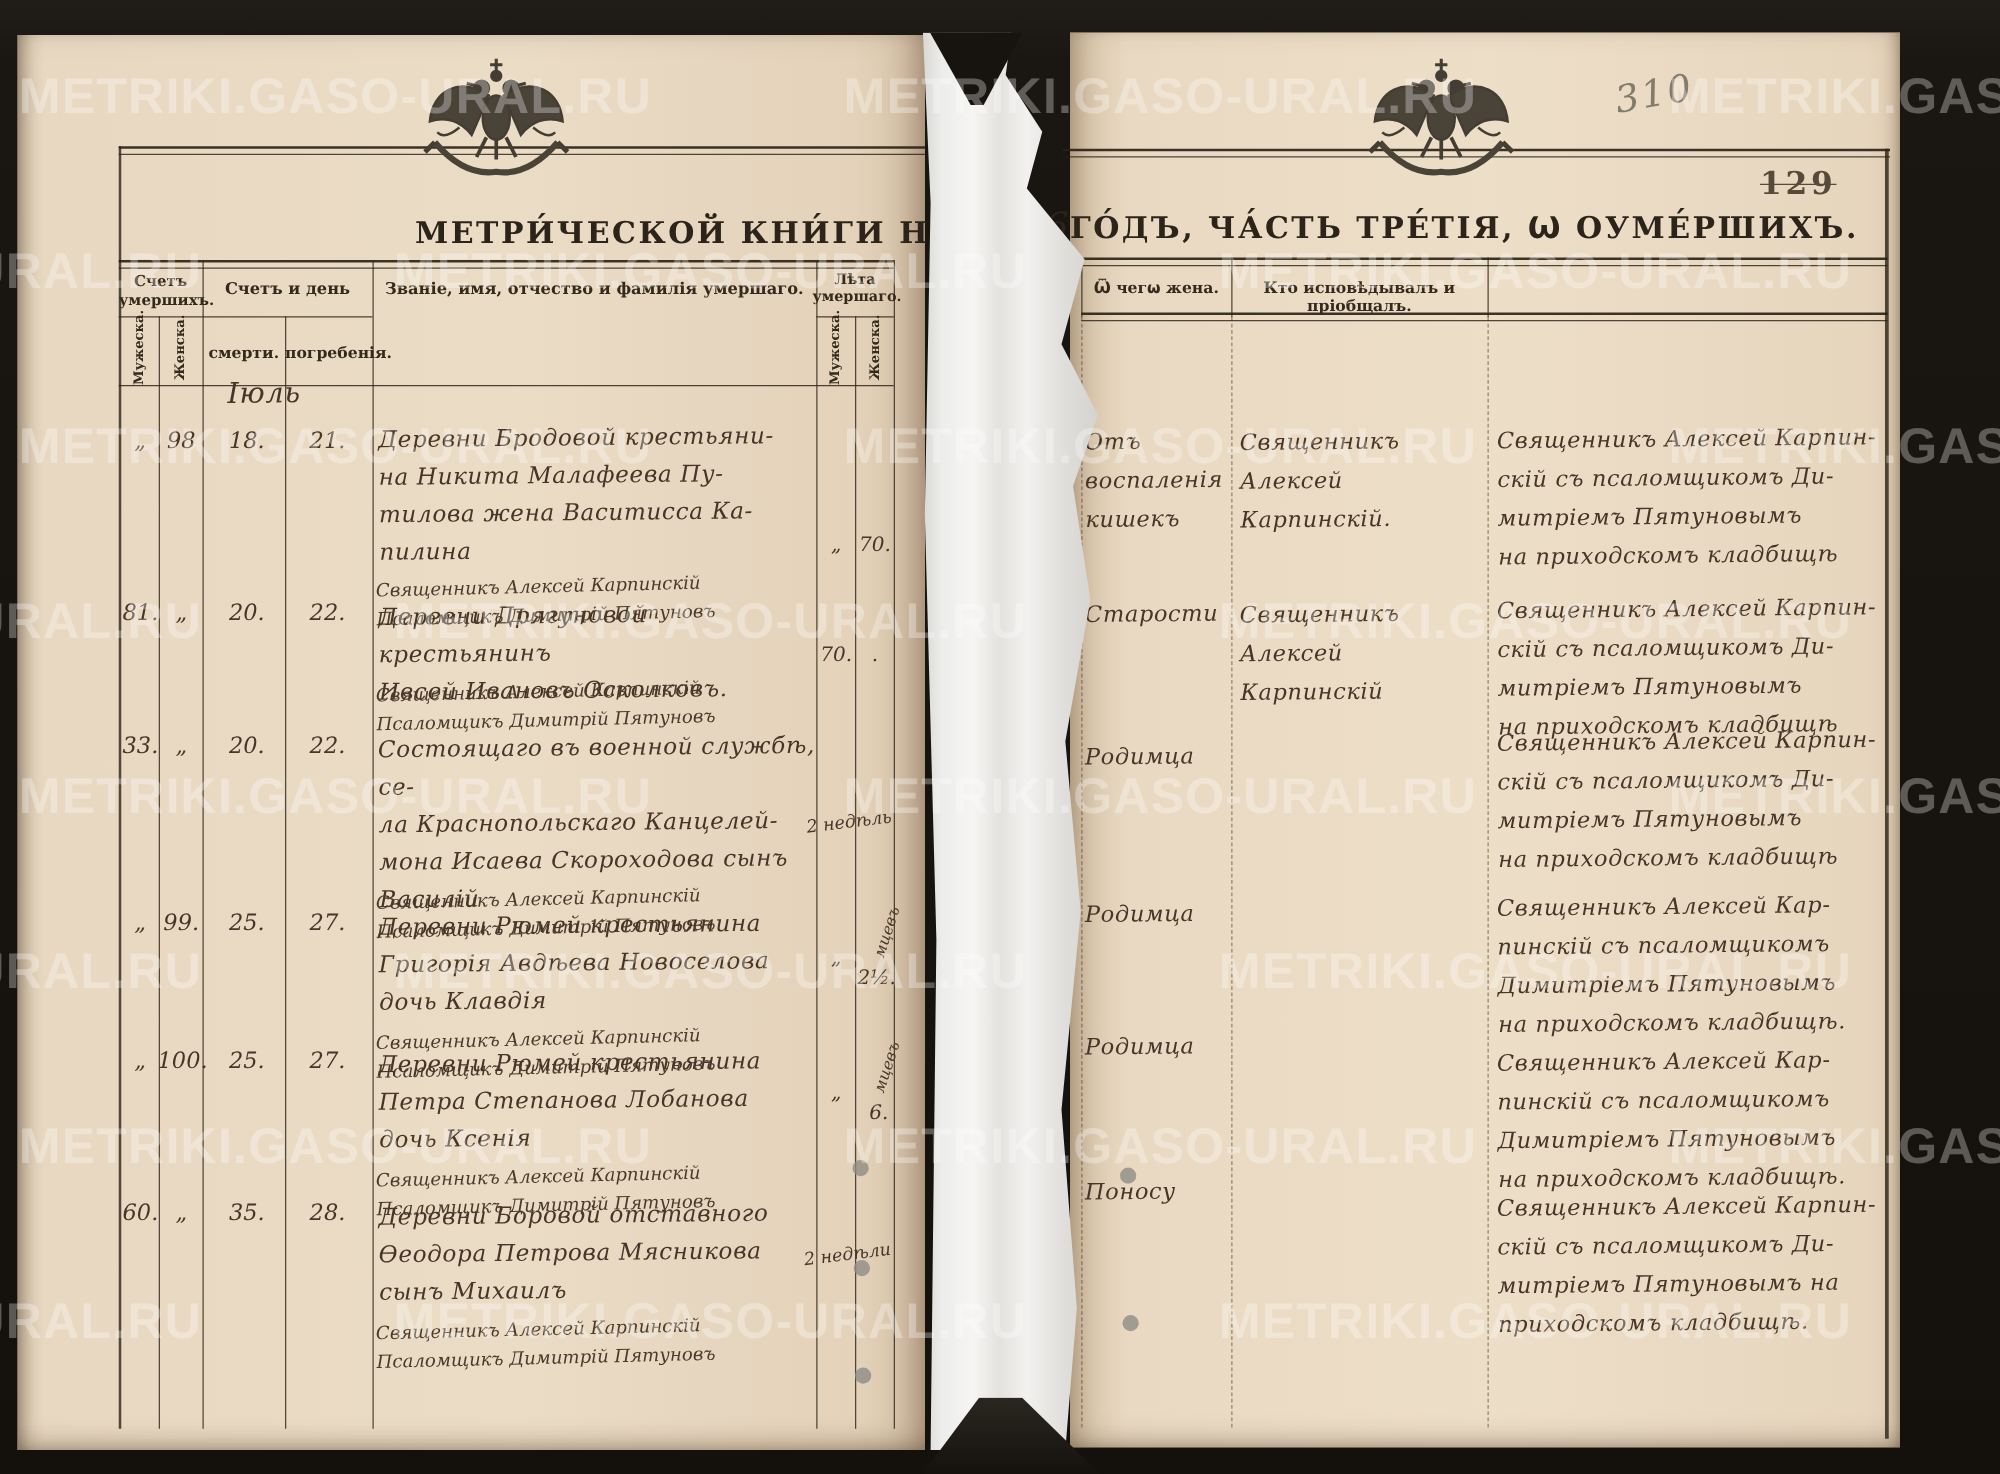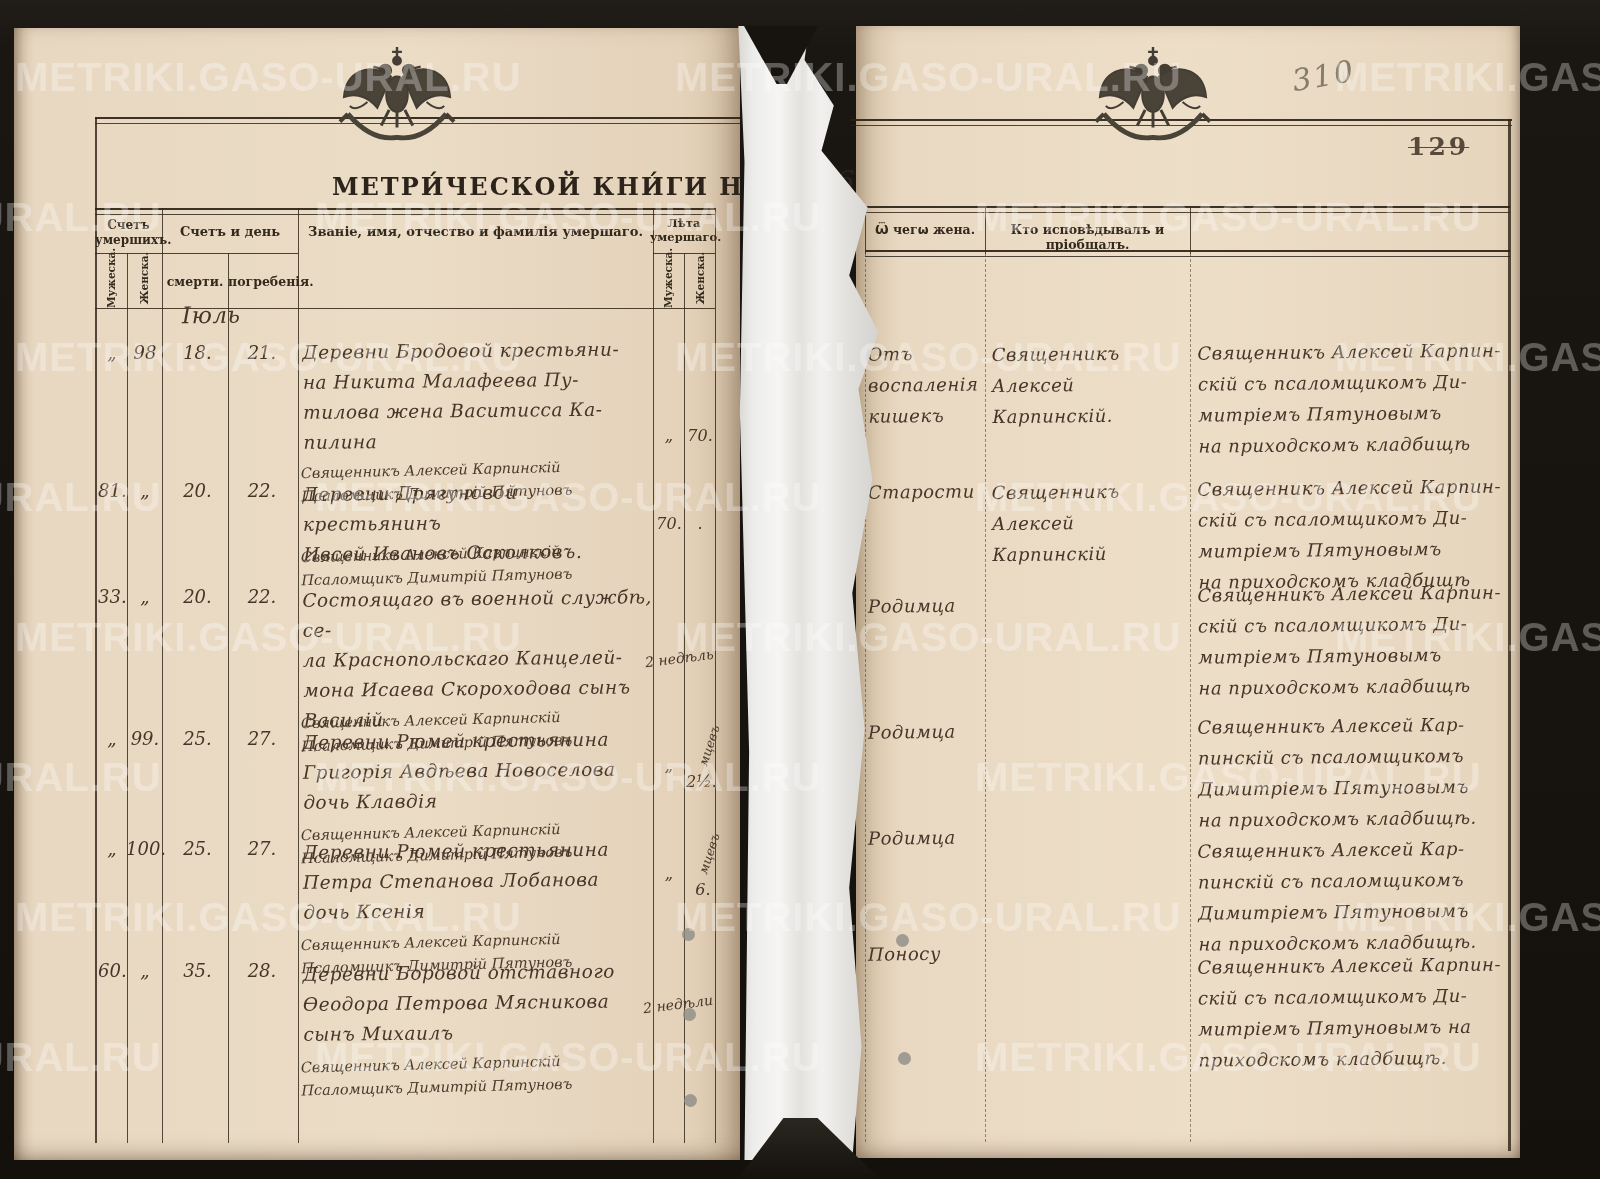--- a/index.html
+++ b/index.html
@@ -211,20 +211,21 @@
       </g>
     </svg>
   </div>
 
   <div id="pencil-note" style="left:1292px;top:58px;">310</div>
   <div id="page-number" style="left:1408px;top:132px;">129</div>
 
   <div class="line hdbl" style="left:850px;top:119px;width:662px;"></div>
   <div class="line v" style="left:1508px;top:119px;height:1032px;border-left-width:3px;"></div>
 
+  <div class="title" style="left:856px;top:167px;">ГО́ДЪ, ЧА́СТЬ ТРЕ́ТІЯ, Ѡ ОУМЕ́РШИХЪ.</div>
 
   <div class="line hdbl" style="left:865px;top:206px;width:645px;"></div>
   <div class="line hdbl" style="left:865px;top:250px;width:645px;"></div>
   <div class="line v" style="left:865px;top:206px;height:48px;"></div>
   <div class="line v" style="left:985px;top:206px;height:48px;"></div>
   <div class="line v" style="left:1190px;top:206px;height:48px;"></div>
   <div class="line vd" style="left:865px;top:254px;height:888px;"></div>
   <div class="line vd" style="left:985px;top:254px;height:888px;"></div>
   <div class="line vd" style="left:1190px;top:254px;height:888px;"></div>
 

